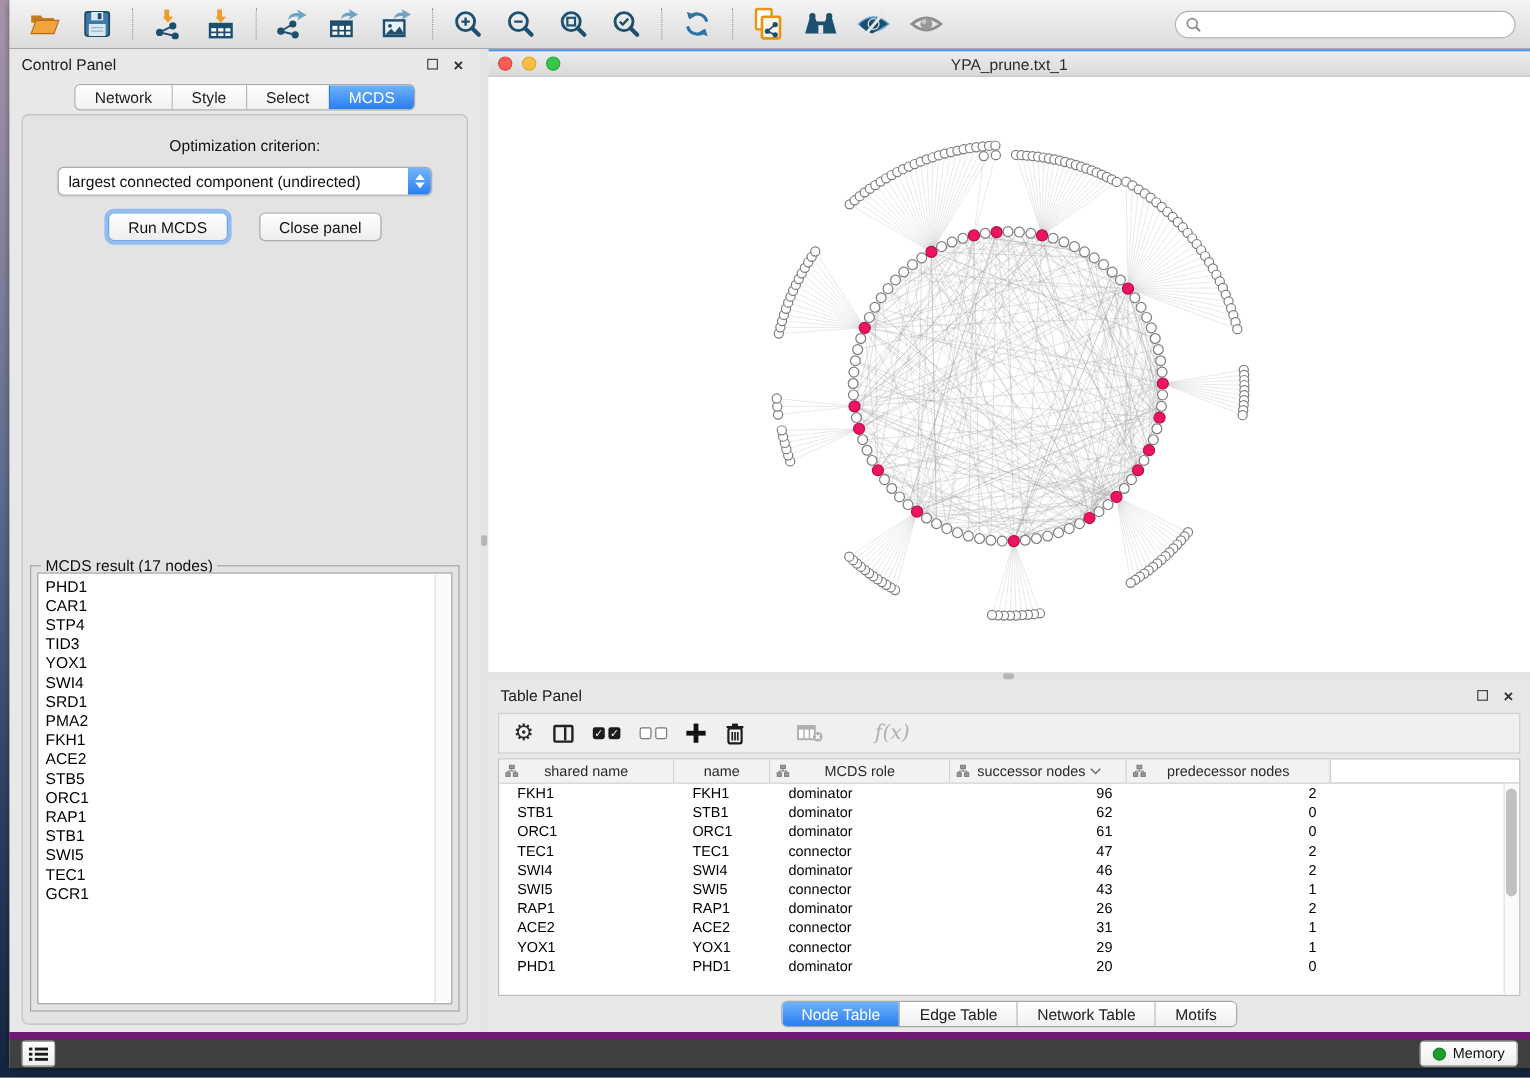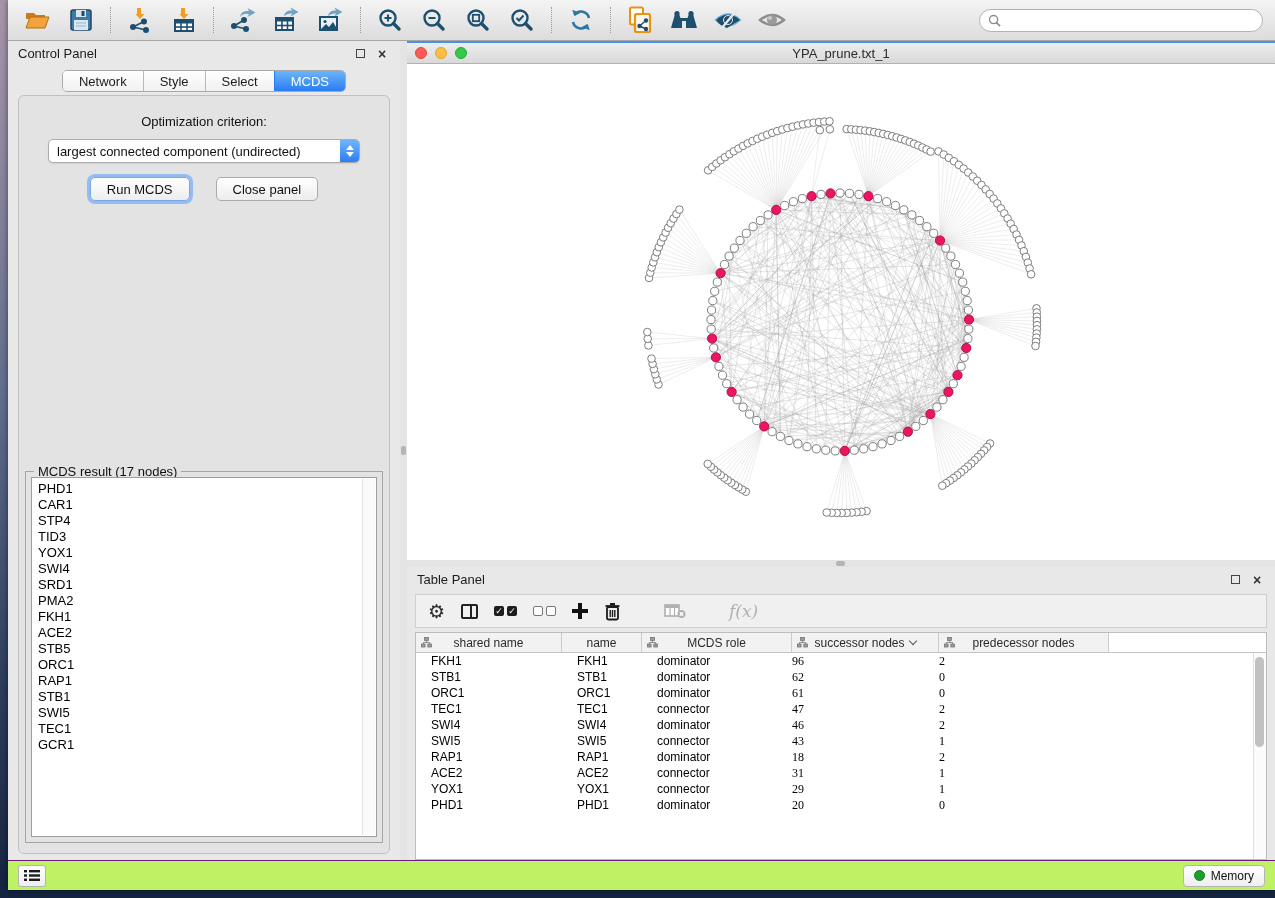--- a/index.html
+++ b/index.html
@@ -80,26 +80,26 @@
   .fx{font-family:"DejaVu Serif",serif;font-style:italic;font-size:17px;color:#ababab;}
   .tablewrap{margin:4px 8px 0 8px;flex:1;background:#fff;border:1px solid #bdbdbd;position:relative;overflow:hidden;display:flex;flex-direction:column;}
   .thead{display:flex;height:20px;flex:0 0 20px;border-bottom:1px solid #c4c4c4;background:#fff;}
   .th{background:#f2f2f2;border-right:1px solid #cccccc;display:flex;align-items:center;justify-content:center;position:relative;font-size:12px;color:#2a2a2a;cursor:pointer;gap:5px;}
   .th .hicon{position:absolute;left:5px;top:4px;}
   .chev{width:6px;height:6px;border-right:1.6px solid #555;border-bottom:1.6px solid #555;transform:rotate(45deg);margin-top:-3px;display:inline-block;}
   .tbody{flex:1;position:relative;overflow:hidden;}
   .trow{display:flex;height:16px;align-items:center;cursor:default;}
   .td{font-size:12px;color:#000;white-space:nowrap;overflow:hidden;}
   .td.name{padding-left:15px;}
-  .td.num{text-align:left;padding-right:12px;font-family:Liberation Serif, serif;}
+  .td.num{text-align:right;padding-right:12px;}
   .vtrack{position:absolute;top:0;right:0;bottom:0;width:13px;background:#fbfbfb;border-left:1px solid #e0e0e0;}
   .vthumb{position:absolute;top:4px;right:2px;width:9px;height:90px;background:#c1c1c1;border-radius:5px;cursor:pointer;}
   .ttabs{height:30px;flex:0 0 30px;display:flex;align-items:center;justify-content:center;}
   
-  .status{height:30px;flex:0 0 30px;border-top:1px solid #701a75;background:#bef264;display:flex;align-items:center;padding:0 10px;}
+  .status{height:30px;flex:0 0 30px;border-top:6px solid #701a75;background:#404040;display:flex;align-items:center;padding:0 10px;}
   .listbtn{width:28px;height:22px;border:1px solid #b4b4b4;background:linear-gradient(#fff,#eee);border-radius:3px;display:flex;align-items:center;justify-content:center;cursor:pointer;}
   .membtn{margin-left:auto;height:22px;border:1px solid #b4b4b4;background:linear-gradient(#fff,#eee);border-radius:4px;display:flex;align-items:center;gap:6px;padding:0 10px;font-size:12px;color:#111;cursor:pointer;}
   .memdot{width:11px;height:11px;border-radius:50%;background:#1ca02c;border:1px solid #157f22;}
 </style>
 </head>
 <body>
 
 <div class="app">
 
   <div class="toolbar">
@@ -1157,21 +1157,21 @@
                 <div class="td name" style="width: 146px; flex: 0 0 146px;">SWI5</div>
                 <div class="td name" style="width: 80px; flex: 0 0 80px;">SWI5</div>
                 <div class="td name" style="width: 150px; flex: 0 0 150px;">connector</div>
                 <div class="td num" style="width: 147px; flex: 0 0 147px;">43</div>
                 <div class="td num" style="width: 170px; flex: 0 0 170px;">1</div>
               </div>
               <div class="trow">
                 <div class="td name" style="width: 146px; flex: 0 0 146px;">RAP1</div>
                 <div class="td name" style="width: 80px; flex: 0 0 80px;">RAP1</div>
                 <div class="td name" style="width: 150px; flex: 0 0 150px;">dominator</div>
-                <div class="td num" style="width: 147px; flex: 0 0 147px;">18</div>
+                <div class="td num" style="width: 147px; flex: 0 0 147px;">26</div>
                 <div class="td num" style="width: 170px; flex: 0 0 170px;">2</div>
               </div>
               <div class="trow">
                 <div class="td name" style="width: 146px; flex: 0 0 146px;">ACE2</div>
                 <div class="td name" style="width: 80px; flex: 0 0 80px;">ACE2</div>
                 <div class="td name" style="width: 150px; flex: 0 0 150px;">connector</div>
                 <div class="td num" style="width: 147px; flex: 0 0 147px;">31</div>
                 <div class="td num" style="width: 170px; flex: 0 0 170px;">1</div>
               </div>
               <div class="trow">
@@ -1185,20 +1185,28 @@
                 <div class="td name" style="width: 146px; flex: 0 0 146px;">PHD1</div>
                 <div class="td name" style="width: 80px; flex: 0 0 80px;">PHD1</div>
                 <div class="td name" style="width: 150px; flex: 0 0 150px;">dominator</div>
                 <div class="td num" style="width: 147px; flex: 0 0 147px;">20</div>
                 <div class="td num" style="width: 170px; flex: 0 0 170px;">0</div>
               </div>
               <div class="vtrack">
                 <span class="vthumb"></span>
               </div>
           </div>
+        </div>
+        <div class="ttabs">
+          <div class="seg" id="tp-tabs">
+              <div class="tab active">Node Table</div>
+              <div class="tab">Edge Table</div>
+              <div class="tab">Network Table</div>
+              <div class="tab">Motifs</div>
+            </div>
         </div>
       </div>
     </div>
   </div>
 
   <div class="status">
     <span class="listbtn">
       <svg width="16" height="13" viewBox="0 0 16 13">
           <rect x="0" y="1" width="3" height="2.4" fill="#1c1c1c"></rect>
           <rect x="5" y="1" width="11" height="2.4" fill="#1c1c1c"></rect>

